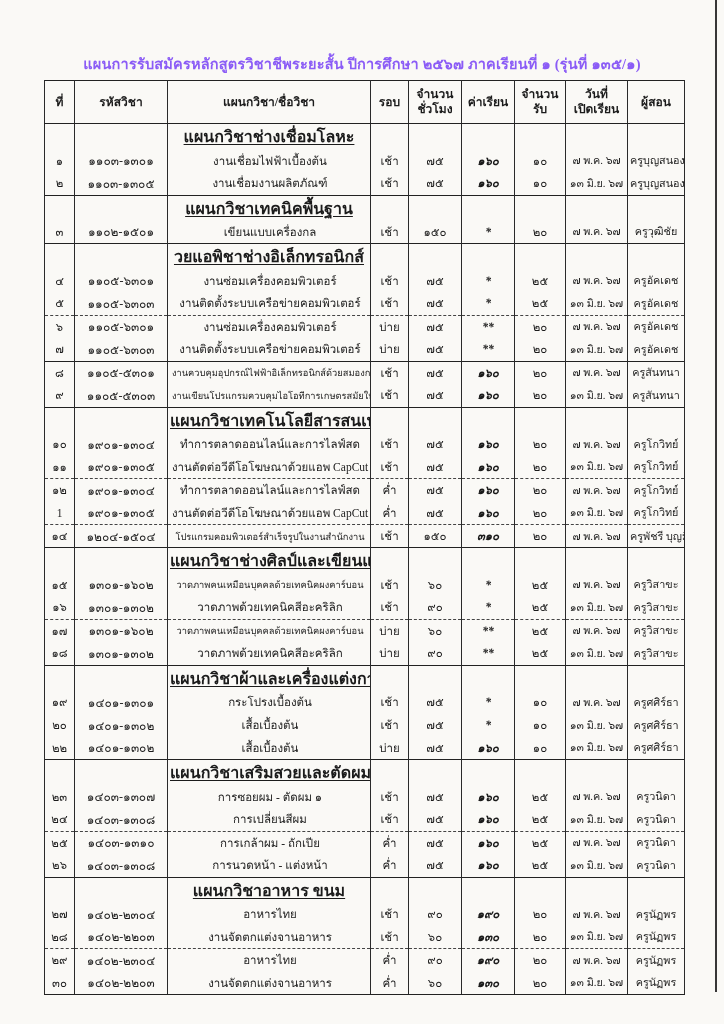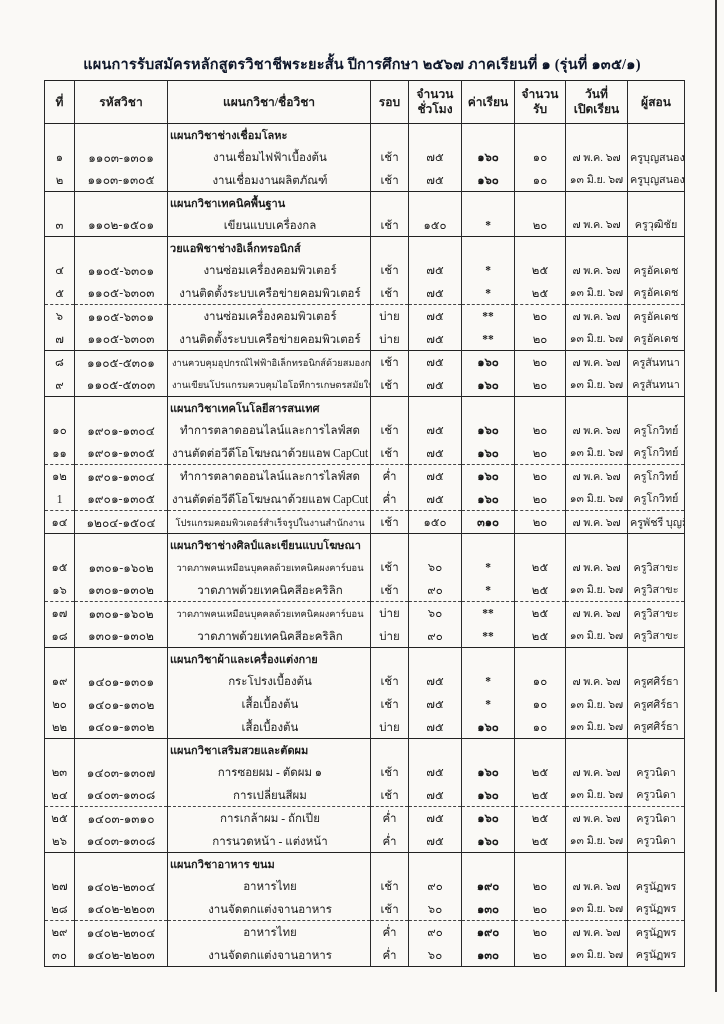--- a/index.html
+++ b/index.html
@@ -14,21 +14,21 @@
     background:#faf9f6;
     overflow:hidden;
     color:#1c1c1c;
   }
   .scan-edge-right{
     position:absolute;top:0;right:7px;width:2px;height:992px;
     background:#151515;opacity:.85;
   }
   .doc-title{
     position:absolute;top:52px;left:0;width:100%;
-    text-align:center;font-weight:bold;font-size:14.5px;color:#0f172a;
+    text-align:center;font-weight:bold;font-size:14.5px;color:#8b5cf6;
     letter-spacing:.2px;
   }
   table.sched{
     position:absolute;left:44px;top:80px;
     border-collapse:collapse;table-layout:fixed;
     width:640px;
     font-size:11.5px;color:#1b1b1b;
     border:1.4px solid #222;
   }
   table.sched col.c0{width:30px}
@@ -51,26 +51,26 @@
     white-space:pre-line;line-height:1.25;
     height:42px;background:#faf9f6;
   }
   tr.data-row{height:23px;}
   tr.data-row td{text-align:center;}
   tr.data-row td.cell-name{text-align:center;padding-left:4px;}
   tr.data-row td.cell-name.long{font-size:9.3px;}
   tr.data-row td.cell-code{font-size:12px;}
   tr.data-row td.cell-date{font-size:10.8px;}
   tr.data-row td.cell-teacher{font-size:10.8px;}
-  tr.data-row td.cell-fee{font-weight:bold;}
+  tr.data-row td.cell-fee{font-weight:bold;font-style:italic;}
   tr.section-row{height:22px;}
   tr.section-row td{border-top:1.4px solid #222;}
   tr.section-row .section-title{
-    display:block;font-weight:bold;font-size:11px;
-    text-underline-offset:2px;
+    display:block;text-align:center;font-weight:bold;font-size:16px;
+    text-decoration:underline;text-underline-offset:2px;
   }
   tr.sep-none td{border-top:none;}
   tr.sep-dashed td{border-top:1px dashed #444;}
   tr.sep-solid td{border-top:1.2px solid #222;}
   tbody tr:last-child td{border-bottom:1.4px solid #222;}
 </style>
 </head>
 <body>
 
 <div class="page">

